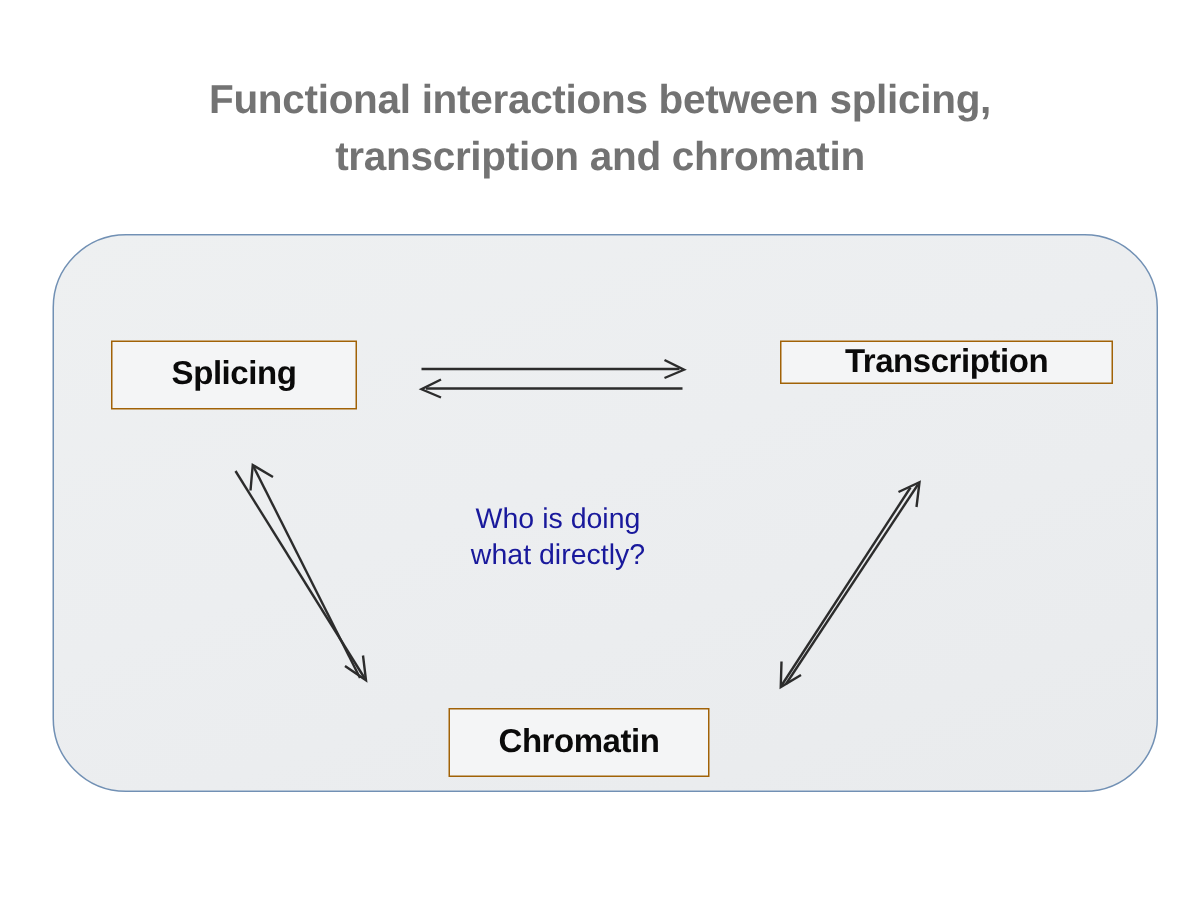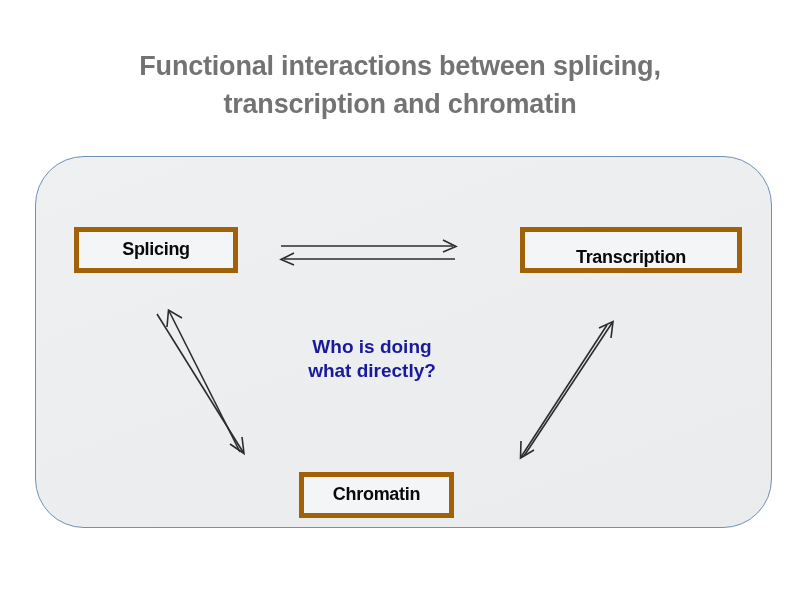--- a/index.html
+++ b/index.html
@@ -49,48 +49,48 @@
     box-sizing: border-box;
     border: 1px solid #7190b4;
     border-radius: 49px;
     background: linear-gradient(160deg, #eef0f1 0%, #eceef0 45%, #e9ebed 100%);
   }
 
   
   .node-box {
     position: absolute;
     box-sizing: border-box;
-    border: 5px solid #a16207;
+    border: 1px solid #a16207;
     background: #f4f5f6;
     display: flex;
     align-items: center;
     justify-content: center;
     color: #0a0a0a;
     font-family: "Liberation Sans", sans-serif;
-    font-size: 18px;
+    font-size: 22px;
     font-weight: bold;
     letter-spacing: -0.3px;
     line-height: 1;
   }
   .node-box .node-label { display: block; padding-bottom: 2px; }
 
   #node-splicing      { left: 74px;  top: 227px; width: 164px; height: 46px; }
-  #node-transcription { left: 520px; top: 227px; width: 222px; height: 46px; align-items: flex-end; }
-  #node-chromatin     { left: 299px; top: 472px; width: 155px; height: 46px; }
+  #node-transcription { left: 520px; top: 227px; width: 222px; height: 29px; }
+  #node-chromatin     { left: 299px; top: 472px; width: 174px; height: 46px; }
 
   
   #center-question {
     position: absolute;
     left: 262px;
     top: 335px;
     width: 220px;
     text-align: center;
     font-family: "Liberation Sans", sans-serif;
     font-size: 19px;
-    font-weight: bold;
+    font-weight: normal;
     line-height: 24px;
     color: #19199c;
     white-space: pre-line;
   }
 
   
   #arrow-layer {
     position: absolute;
     left: 0;
     top: 0;

